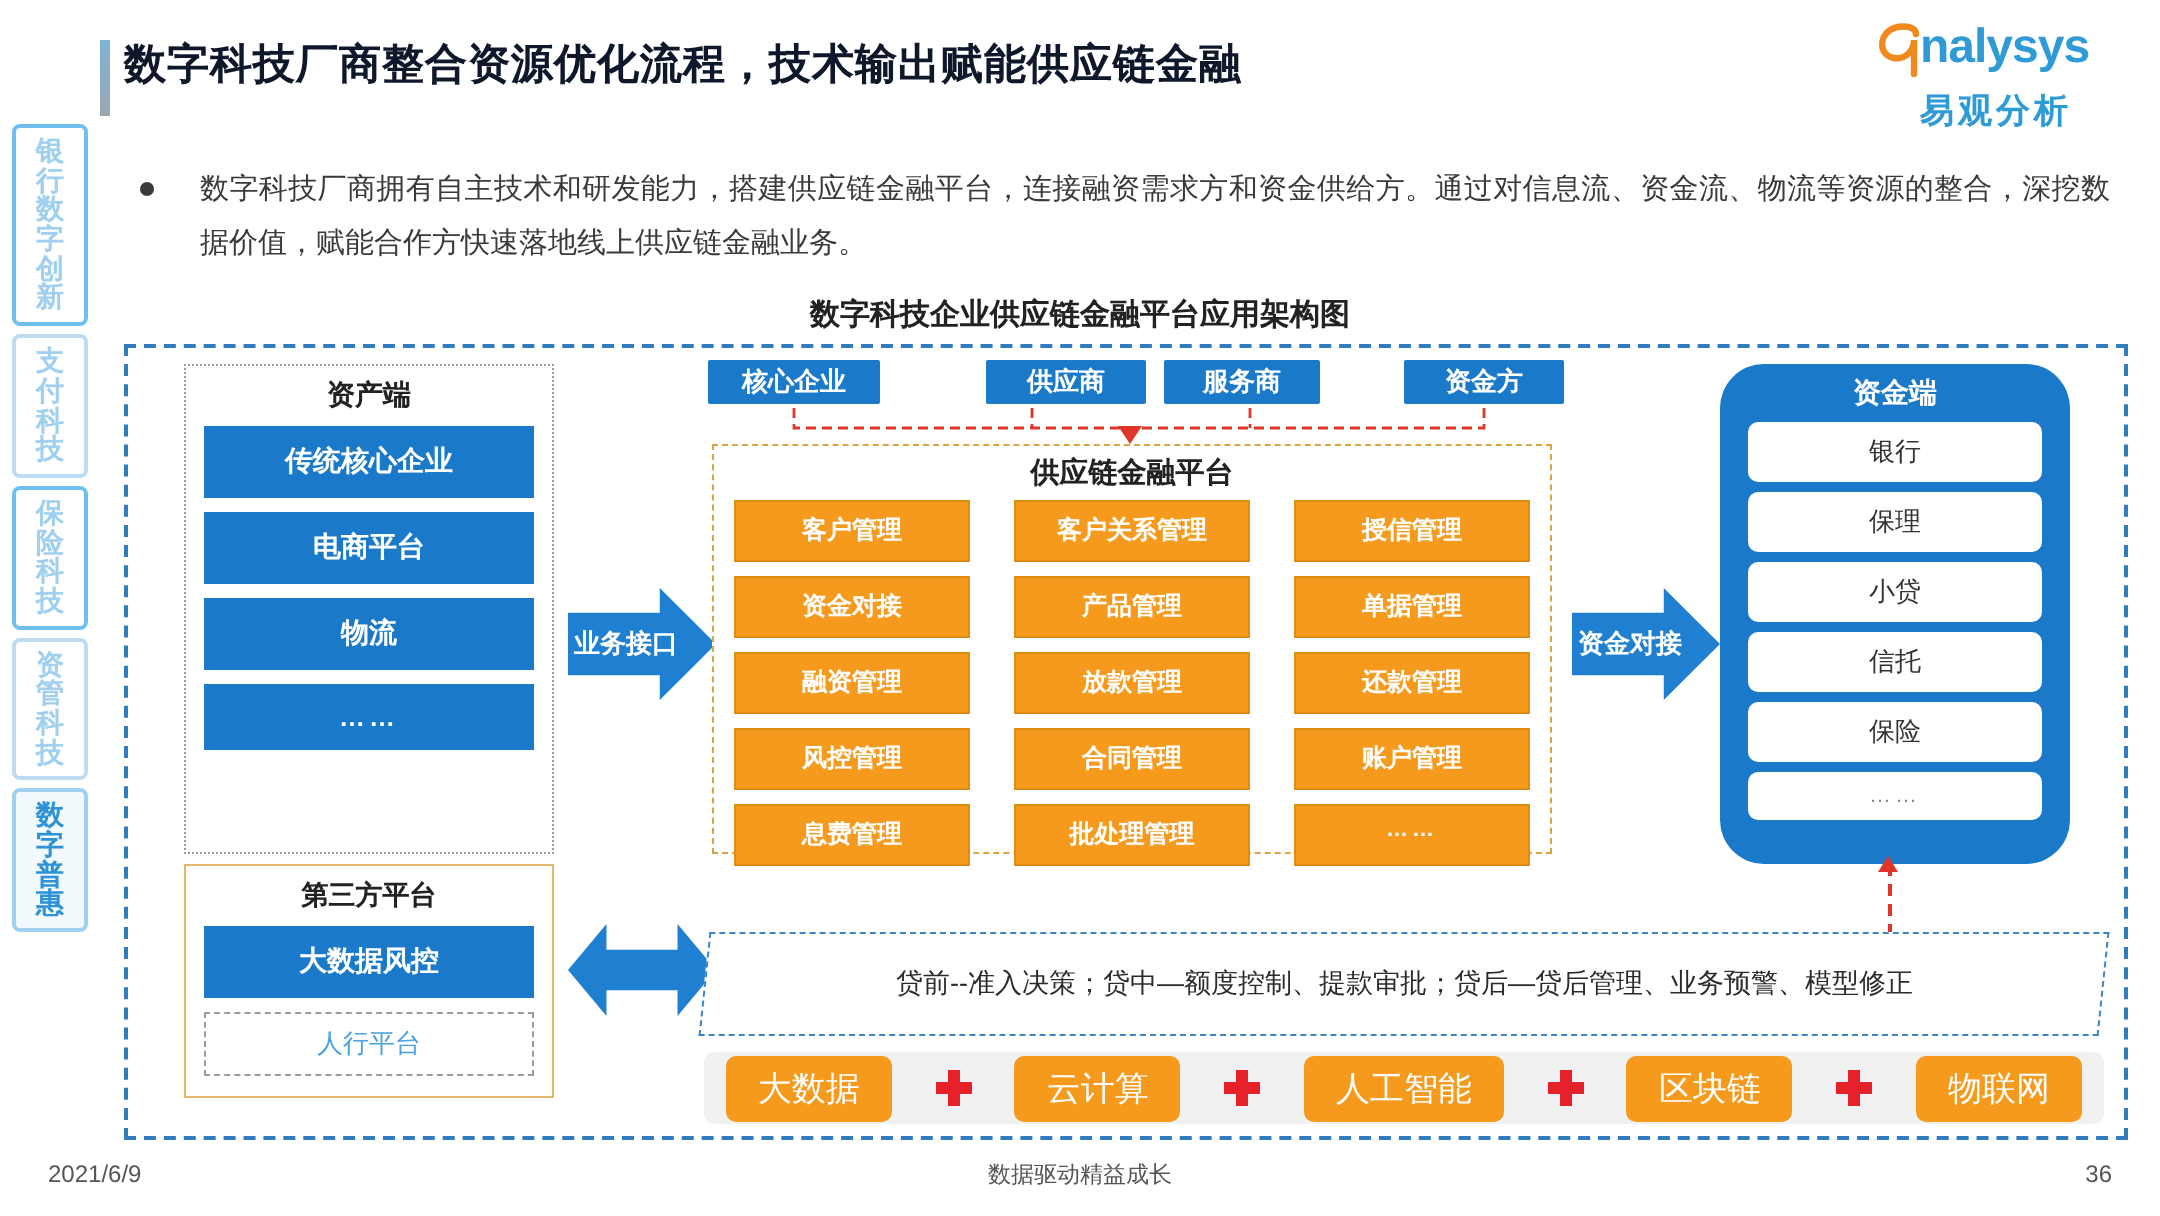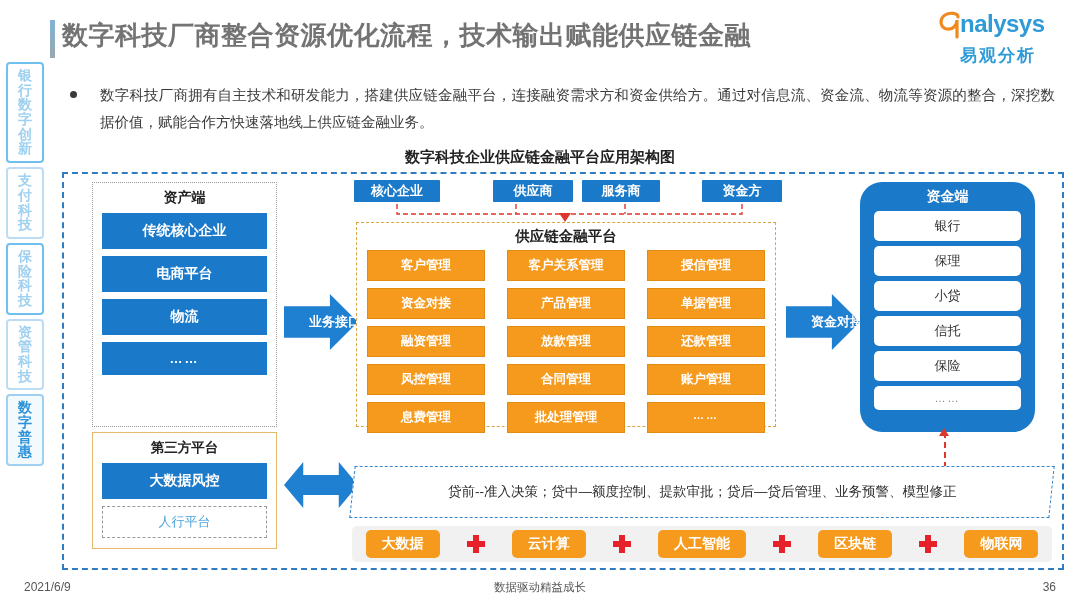--- a/index.html
+++ b/index.html
@@ -13,21 +13,21 @@
 
   
   #header { position: absolute; left: 0; top: 0; width: 1080px; height: 72px; }
   #title-accent {
     position: absolute; left: 50px; top: 20px;
     width: 5px; height: 38px;
     background: linear-gradient(#7fb3d8, #9aa7ae);
   }
   #page-title {
     position: absolute; left: 62px; top: 18px;
-    font-size: 26px; font-weight: 700; color: #737373;
+    font-size: 21px; font-weight: 700; color: #0f172a;
     letter-spacing: 0.5px; white-space: nowrap;
   }
   #brand-logo { position: absolute; right: 22px; top: 10px; width: 120px; text-align: center; }
   #brand-mark { display: block; height: 30px; position: relative; }
   #brand-name {
     position: absolute; left: 22px; top: 0;
     font-size: 24px; font-weight: 700; color: #2e9bd6; letter-spacing: -0.5px;
   }
   #brand-cn {
     font-size: 17px; font-weight: 700; color: #2e9bd6; letter-spacing: 2px;
@@ -94,21 +94,21 @@
   #pboc-item {
     border: 1px dashed #9b9b9b; background: #fff;
     color: #4aa3dd; font-size: 13px; text-align: center; padding: 6px 0;
   }
 
   
   .chev-arrow { position: absolute; }
   .chev-arrow .lbl {
     position: absolute; left: 0; top: 50%; transform: translateY(-50%);
     width: 58px; text-align: center;
-    color: #fff; font-size: 13px; font-weight: 700; margin-left: 22px;
+    color: #fff; font-size: 13px; font-weight: 700;
   }
   #arrow-biz { left: 220px; top: 120px; width: 74px; height: 56px; }
   #arrow-fund { left: 722px; top: 120px; width: 74px; height: 56px; }
   .chev-shape {
     position: absolute; left: 0; top: 0; width: 100%; height: 100%;
     background: #1f7fd0;
     clip-path: polygon(0% 22%, 62% 22%, 62% 0%, 100% 50%, 62% 100%, 62% 78%, 0% 78%);
   }
   #arrow-bidir {
     position: absolute; left: 220px; top: 288px; width: 74px; height: 46px;
@@ -163,21 +163,21 @@
     line-height: 1.5; padding: 0 14px;
   }
 
   #tech-strip {
     position: absolute; left: 288px; top: 352px;
     width: 700px; height: 36px;
     background: #f1f1f1; border-radius: 5px;
     display: flex; align-items: center; justify-content: space-around;
   }
   .tech-chip {
-    background: #f59a1c; color: #fff; font-size: 14px; font-weight: 700;
+    background: #f59a1c; color: #fff; font-size: 17px; font-weight: 400;
     padding: 5px 16px; border-radius: 5px; white-space: nowrap;
   }
   .plus-sign {
     position: relative; width: 18px; height: 18px; flex: none;
   }
   .plus-sign::before, .plus-sign::after {
     content: ""; position: absolute; background: #e62129;
   }
   .plus-sign::before { left: 6px; top: 0; width: 6px; height: 18px; }
   .plus-sign::after  { left: 0; top: 6px; width: 18px; height: 6px; }

